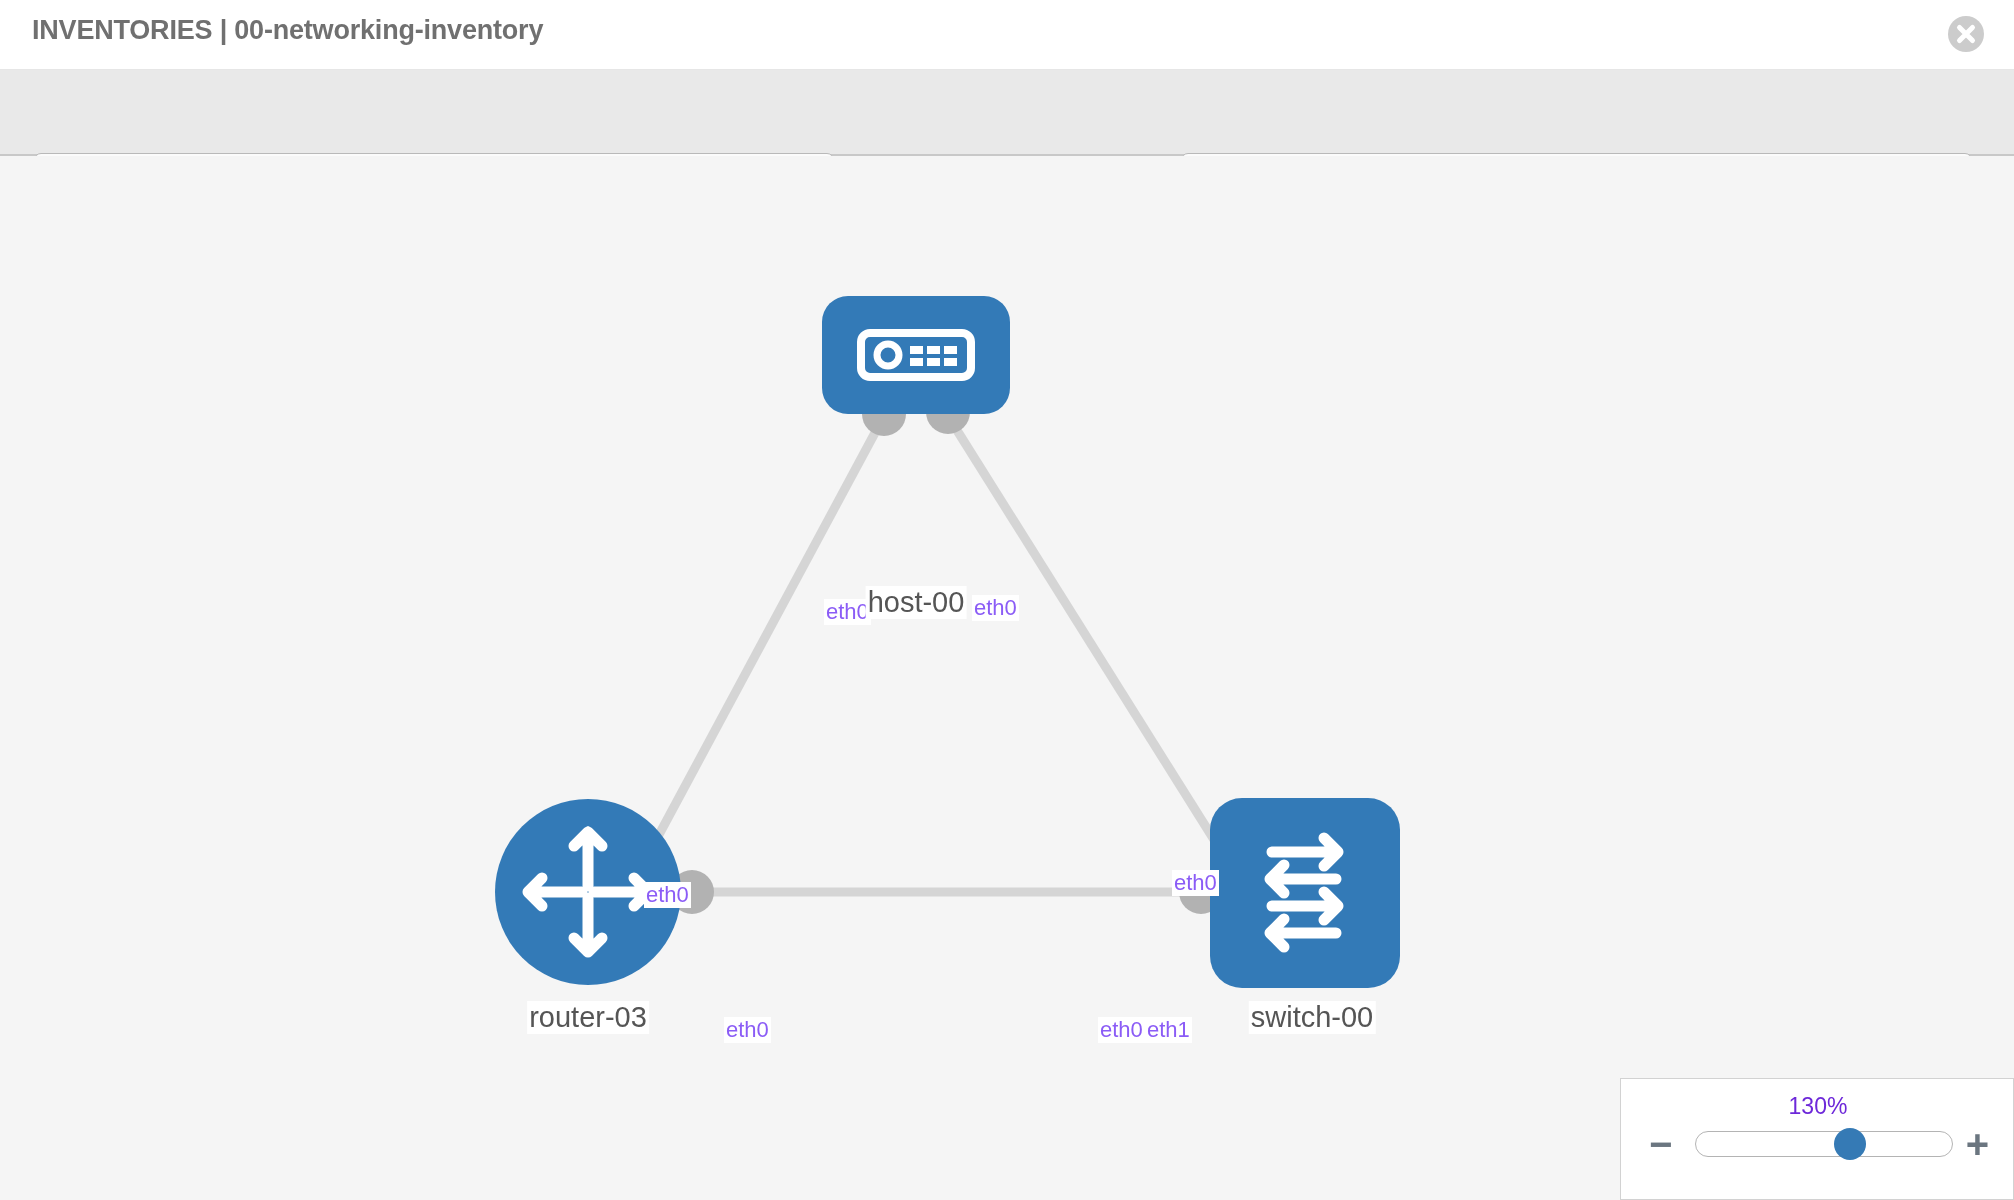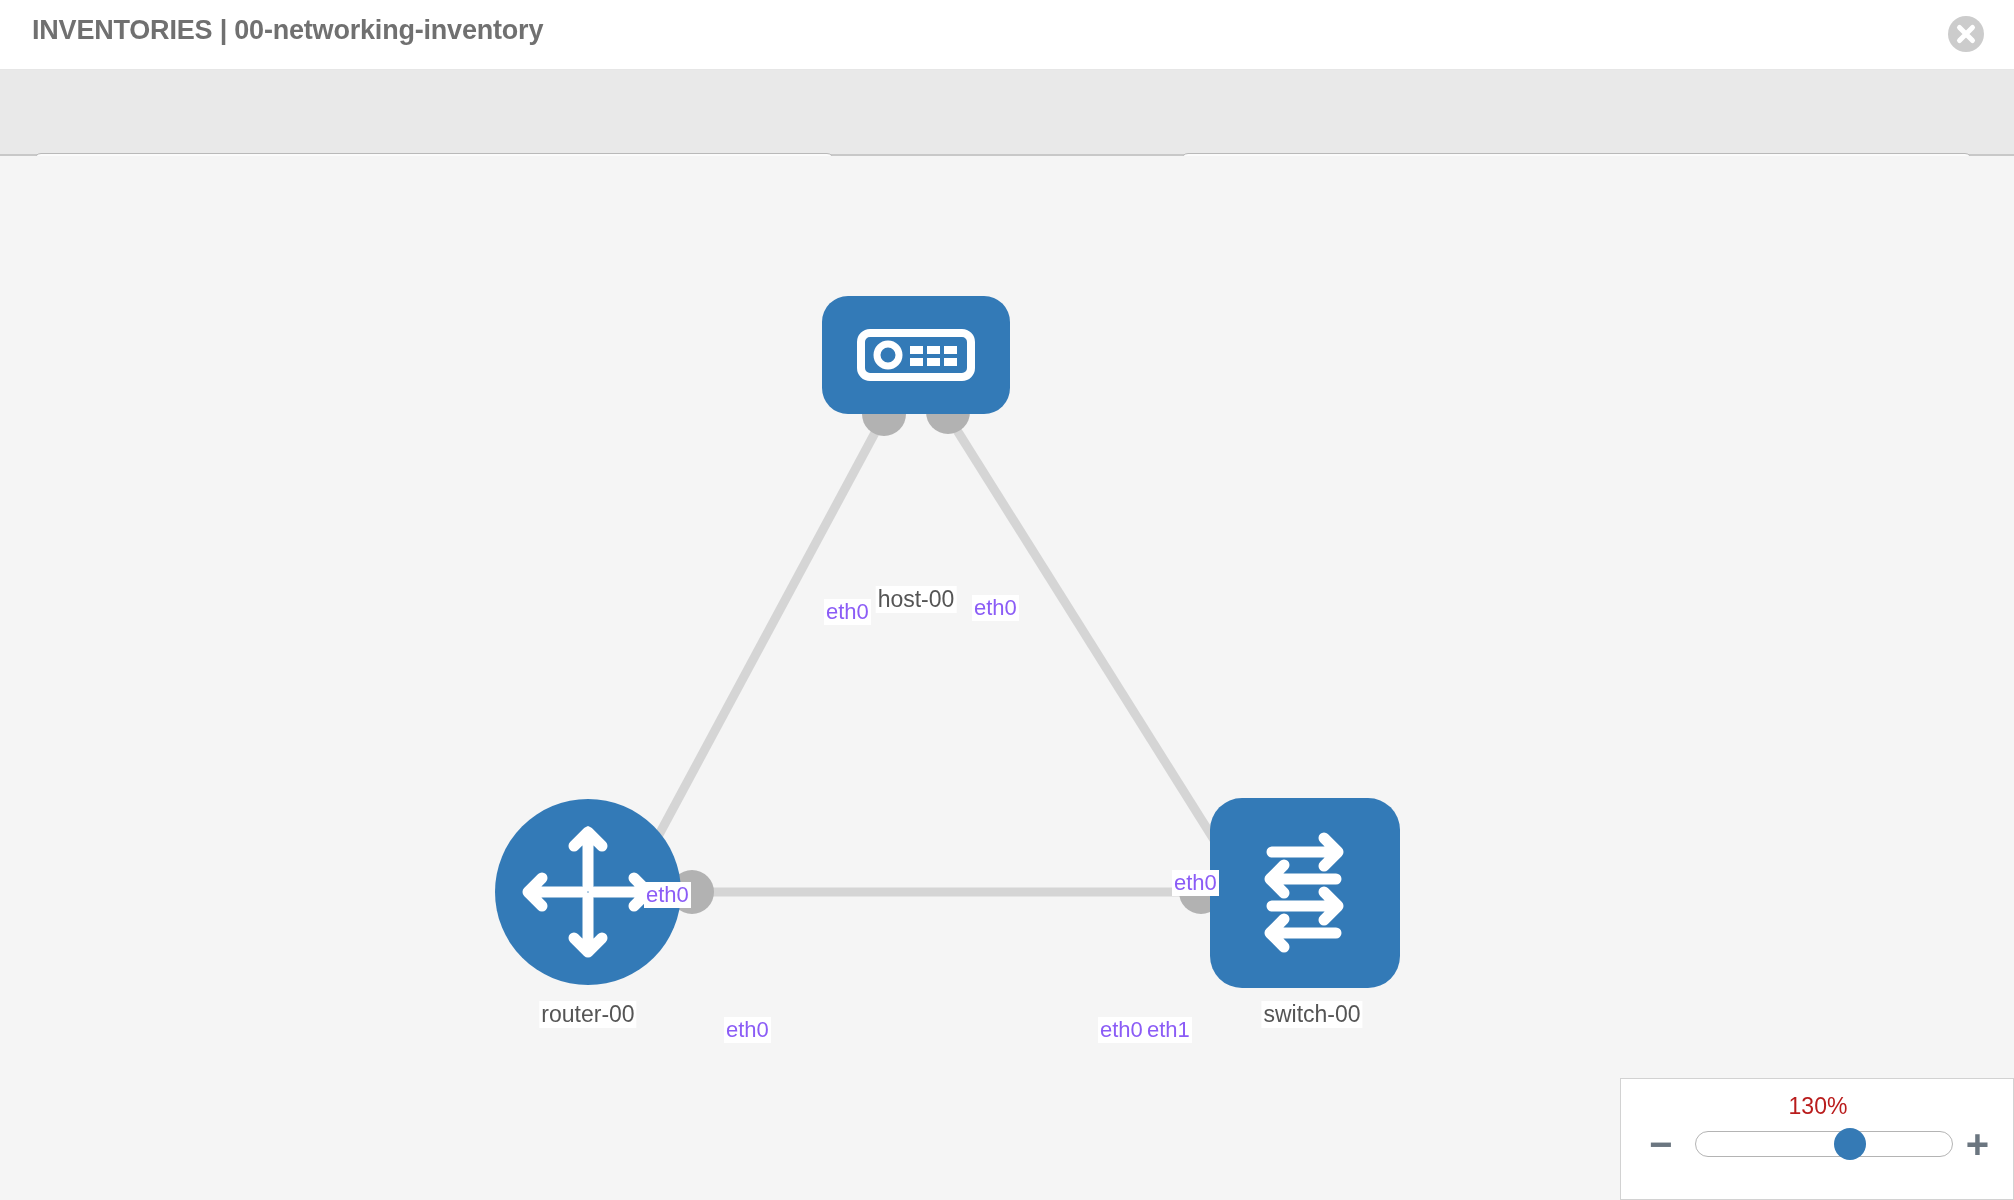--- a/index.html
+++ b/index.html
@@ -76,21 +76,21 @@
     position: absolute; left: 0; top: 156px;
     width: 2014px; height: 1044px;
     background: #f5f5f5;
     overflow: hidden;
   }
   .topology-svg { position: absolute; left: 0; top: 0; }
 
   
   .node-label {
     position: absolute;
-    font-size: 23px; color: #555555;
+    font-size: 29px; color: #555555;
     background: #ffffff;
     white-space: nowrap;
     transform: translateX(-50%);
     padding: 0 2px;
   }
   .edge-label {
     position: absolute;
     font-size: 22px; color: #8b5cf6;
     background: #ffffff;
     white-space: nowrap;
@@ -100,21 +100,21 @@
   
   .zoom-panel {
     position: absolute; left: 1620px; top: 1078px;
     width: 394px; height: 122px;
     background: #ffffff;
     border: 1px solid #d2d2d2;
   }
   .zoom-value {
     position: absolute; left: 0; top: 14px; width: 394px;
     text-align: center;
-    font-size: 23px; color: #b91c1c;
+    font-size: 23px; color: #6d28d9;
   }
   .zoom-minus, .zoom-plus {
     position: absolute; top: 48px;
     color: #6b7680; cursor: pointer;
     font-size: 40px; line-height: 34px;
     font-weight: bold;
     user-select: none;
   }
   .zoom-minus { left: 28px; }
   .zoom-plus  { right: 24px; }
@@ -247,21 +247,21 @@
 
     <div class="edge-label" style="left:824px; top:443px;">eth0</div>
     <div class="edge-label" style="left:972px; top:439px;">eth0</div>
     <div class="edge-label" style="left:644px; top:726px;">eth0</div>
     <div class="edge-label" style="left:1172px; top:714px;">eth0</div>
     <div class="edge-label" style="left:724px; top:861px;">eth0</div>
     <div class="edge-label" style="left:1098px; top:861px;">eth0</div>
     <div class="edge-label" style="left:1145px; top:861px;">eth1</div>
 
     <div class="node-label" style="left:916px; top:430px;">host-00</div>
-    <div class="node-label" style="left:588px; top:845px;">router-00</div>
+    <div class="node-label" style="left:588px; top:845px;">router-03</div>
     <div class="node-label" style="left:1312px; top:845px;">switch-00</div>
 
     <div class="zoom-panel" style="left:1620px; top:922px;">
       <div class="zoom-value">130%</div>
       <div class="zoom-minus">−</div>
       <div class="zoom-track">
         <div class="zoom-thumb" id="zoom-thumb" style="left: 60%;"></div>
       </div>
       <div class="zoom-plus">+</div>
     </div>

